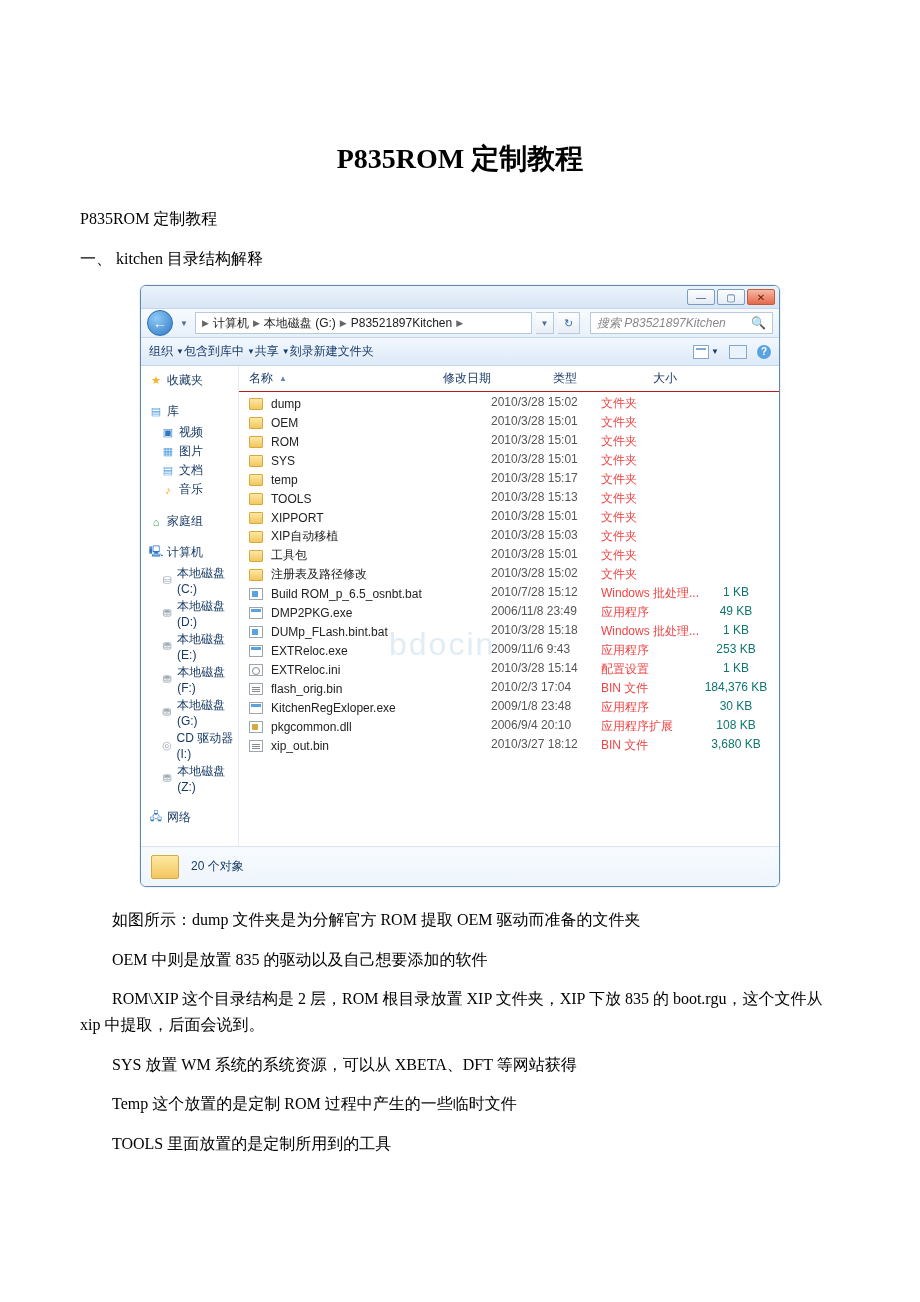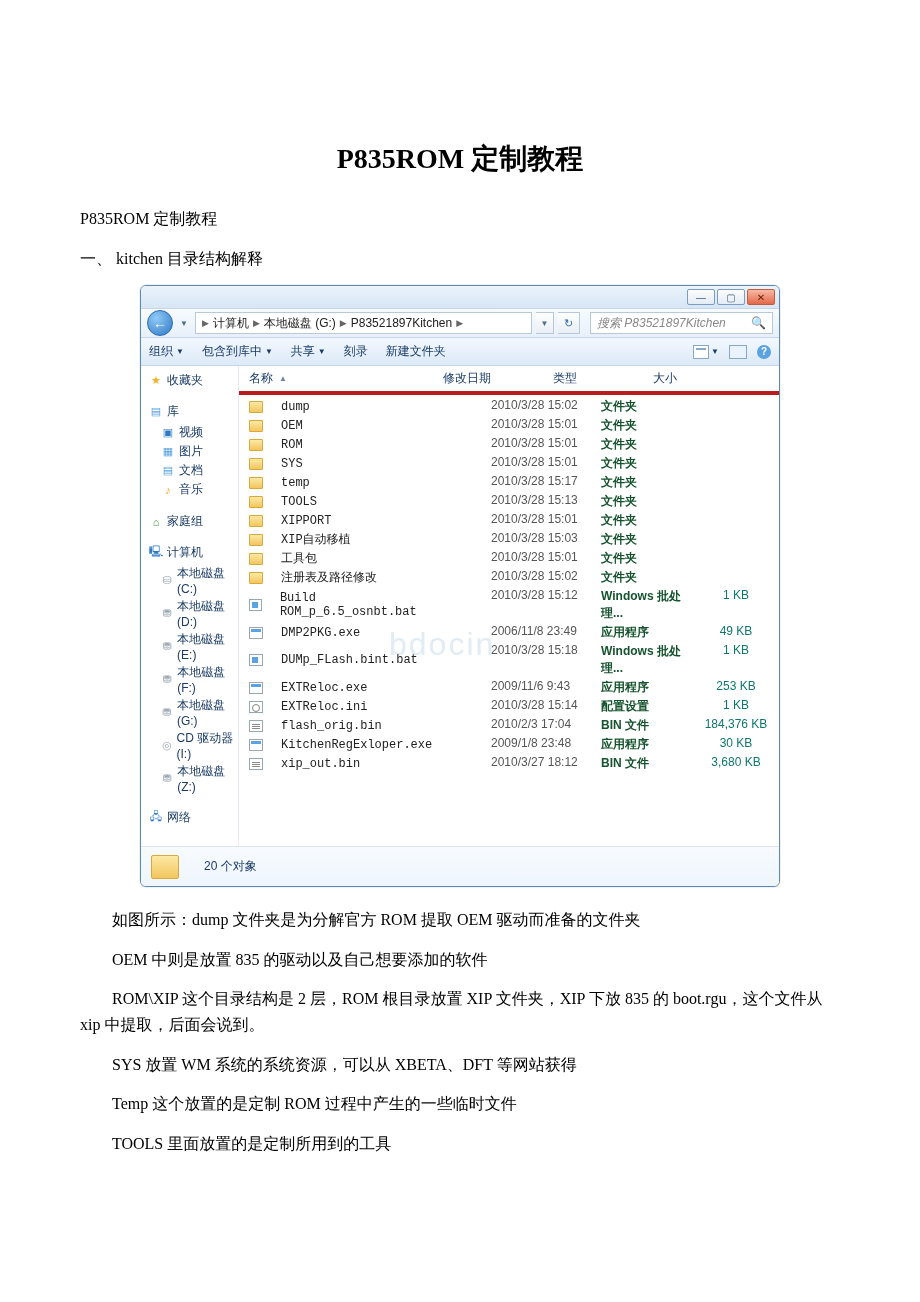--- a/index.html
+++ b/index.html
@@ -91,21 +91,21 @@
     margin-left:6px;
   }
   .searchbox .mag { color:#3b6ca4; font-style:normal;}
   .toolbar {
     height:28px;
     background:linear-gradient(to bottom,#f3f8fe,#dce9f7);
     border-bottom:1px solid #c6d6e8;
     display:flex;align-items:center;padding:0 8px;color:#1a3b66;
     justify-content:space-between;
   }
-  .tb-left { display:flex; gap:18px; align-items:flex-start;}
+  .tb-left { display:flex; align-items:flex-start;}
   .tb-item { display:flex;align-items:center;gap:3px;}
   .tb-item .dd { font-size:8px; color:#1a3b66;}
   .tb-right { display:flex; gap:10px; align-items:center;}
   .view-btn { display:flex;align-items:center;gap:2px;}
   .view-icon {
     width:16px;height:14px;border:1px solid #88a8c8;background:#fff;
     display:inline-block;position:relative;
   }
   .view-icon::before{content:"";position:absolute;left:2px;top:2px;right:2px;height:2px;background:#88a8c8;}
   .preview-icon{width:18px;height:14px;border:1px solid #88a8c8;background:#eaf3fb;display:inline-block;}
@@ -127,32 +127,32 @@
   .ico-mus{color:#f5a326;}
   .ico-home{color:#46a046;}
   .ico-comp{color:#2f78c5;}
   .ico-drv{color:#9aa6b2;}
   .ico-drvc{color:#9aa6b2;position:relative;}
   .ico-cd{color:#9aa6b2;}
   .ico-net{color:#2f78c5;}
   .content { flex:1; display:flex; flex-direction:column;}
   .cols {
     display:flex; color:#1a3b66; padding:4px 8px 4px 4px;
-    border-bottom:4px solid #b91c1c; font-size:12px;
+    border-bottom:1px solid #b91c1c; font-size:12px;
   }
   .col-name{width:200px;padding-left:6px;display:flex;align-items:center;gap:6px;}
   .col-name .sort{font-size:8px;color:#6a86a6;}
   .col-date{width:110px;}
   .col-type{width:100px;}
   .col-size{width:70px;text-align:left;}
   .rows { flex:1; overflow:auto; padding-top:2px;}
   .row { display:flex; padding:1px 8px 1px 4px; color:#222;}
-  .row .c-name{width:200px;display:flex;align-items:center;gap:18px;padding-left:6px;font-family:Liberation Mono, monospace;}
+  .row .c-name{width:200px;display:flex;align-items:center;gap:8px;padding-left:6px;}
   .row .c-date{width:110px;color:#555;margin-left:48px;}
-  .row .c-type{width:100px;color:#14532d;font-weight:bold;}
+  .row .c-type{width:100px;color:#ef4444;}
   .row .c-size{width:70px;text-align:center;color:#0f766e;}
   .fi { width:14px;height:12px;display:inline-block;}
   .fi-folder{background:linear-gradient(to bottom,#fce9a4,#f3c65e);border:1px solid #d7a93e;border-radius:1px;}
   .fi-bat{background:#fff;border:1px solid #9aa6b2;position:relative;}
   .fi-bat::after{content:"";position:absolute;left:2px;top:2px;width:6px;height:6px;background:#5aa3e0;}
   .fi-cmd{background:#000;border:1px solid #333;}
   .fi-exe{background:#fff;border:1px solid #9aa6b2;position:relative;}
   .fi-exe::before{content:"";position:absolute;left:1px;top:1px;right:1px;height:3px;background:#5aa3e0;}
   .fi-ini{background:#fff;border:1px solid #9aa6b2;position:relative;}
   .fi-ini::after{content:"";position:absolute;left:2px;top:2px;width:6px;height:6px;border:1px solid #888;border-radius:50%;}
@@ -162,21 +162,21 @@
   .fi-dll::after{content:"";position:absolute;left:2px;top:2px;width:6px;height:6px;background:#d7a93e;border-radius:1px;}
   .watermark {
     position:absolute; pointer-events:none;
     font-size:32px; color:rgba(120,170,210,0.22);
     font-weight:300; letter-spacing:2px;
   }
   .content-wrap{position:relative;}
   .status {
     height:40px;border-top:1px solid #dce5ef;
     background:linear-gradient(to bottom,#f7fbff,#eef5fc);
-    display:flex;align-items:center;gap:25px;padding:0 10px;color:#1a3b66;
+    display:flex;align-items:center;gap:12px;padding:0 10px;color:#1a3b66;
   }
   .status .big-folder{
     width:28px;height:24px;
     background:linear-gradient(to bottom,#fce9a4,#f3c65e);
     border:1px solid #d7a93e;border-radius:2px;
   }
 </style>
 </head>
 <body>
 
@@ -416,21 +416,21 @@
             </div>
             <div class="c-date">2010/3/28 15:02</div>
             <div class="c-type">文件夹</div>
             <div class="c-size"></div>
           </div>
           <div class="row">
             <div class="c-name">
               <span class="fi fi-bat"></span>
               <span>Build ROM_p_6.5_osnbt.bat</span>
             </div>
-            <div class="c-date">2010/3/28 15:12</div>
+            <div class="c-date">2010/7/28 15:12</div>
             <div class="c-type">Windows 批处理...</div>
             <div class="c-size">1 KB</div>
           </div>
           <div class="row">
             <div class="c-name">
               <span class="fi fi-exe"></span>
               <span>DMP2PKG.exe</span>
             </div>
             <div class="c-date">2006/11/8 23:49</div>
             <div class="c-type">应用程序</div>
@@ -473,20 +473,29 @@
             <div class="c-size">184,376 KB</div>
           </div>
           <div class="row">
             <div class="c-name">
               <span class="fi fi-exe"></span>
               <span>KitchenRegExloper.exe</span>
             </div>
             <div class="c-date">2009/1/8 23:48</div>
             <div class="c-type">应用程序</div>
             <div class="c-size">30 KB</div>
+          </div>
+          <div class="row">
+            <div class="c-name">
+              <span class="fi fi-dll"></span>
+              <span>pkgcommon.dll</span>
+            </div>
+            <div class="c-date">2006/9/4 20:10</div>
+            <div class="c-type">应用程序扩展</div>
+            <div class="c-size">108 KB</div>
           </div>
           <div class="row">
             <div class="c-name">
               <span class="fi fi-bin"></span>
               <span>xip_out.bin</span>
             </div>
             <div class="c-date">2010/3/27 18:12</div>
             <div class="c-type">BIN 文件</div>
             <div class="c-size">3,680 KB</div>
           </div>

